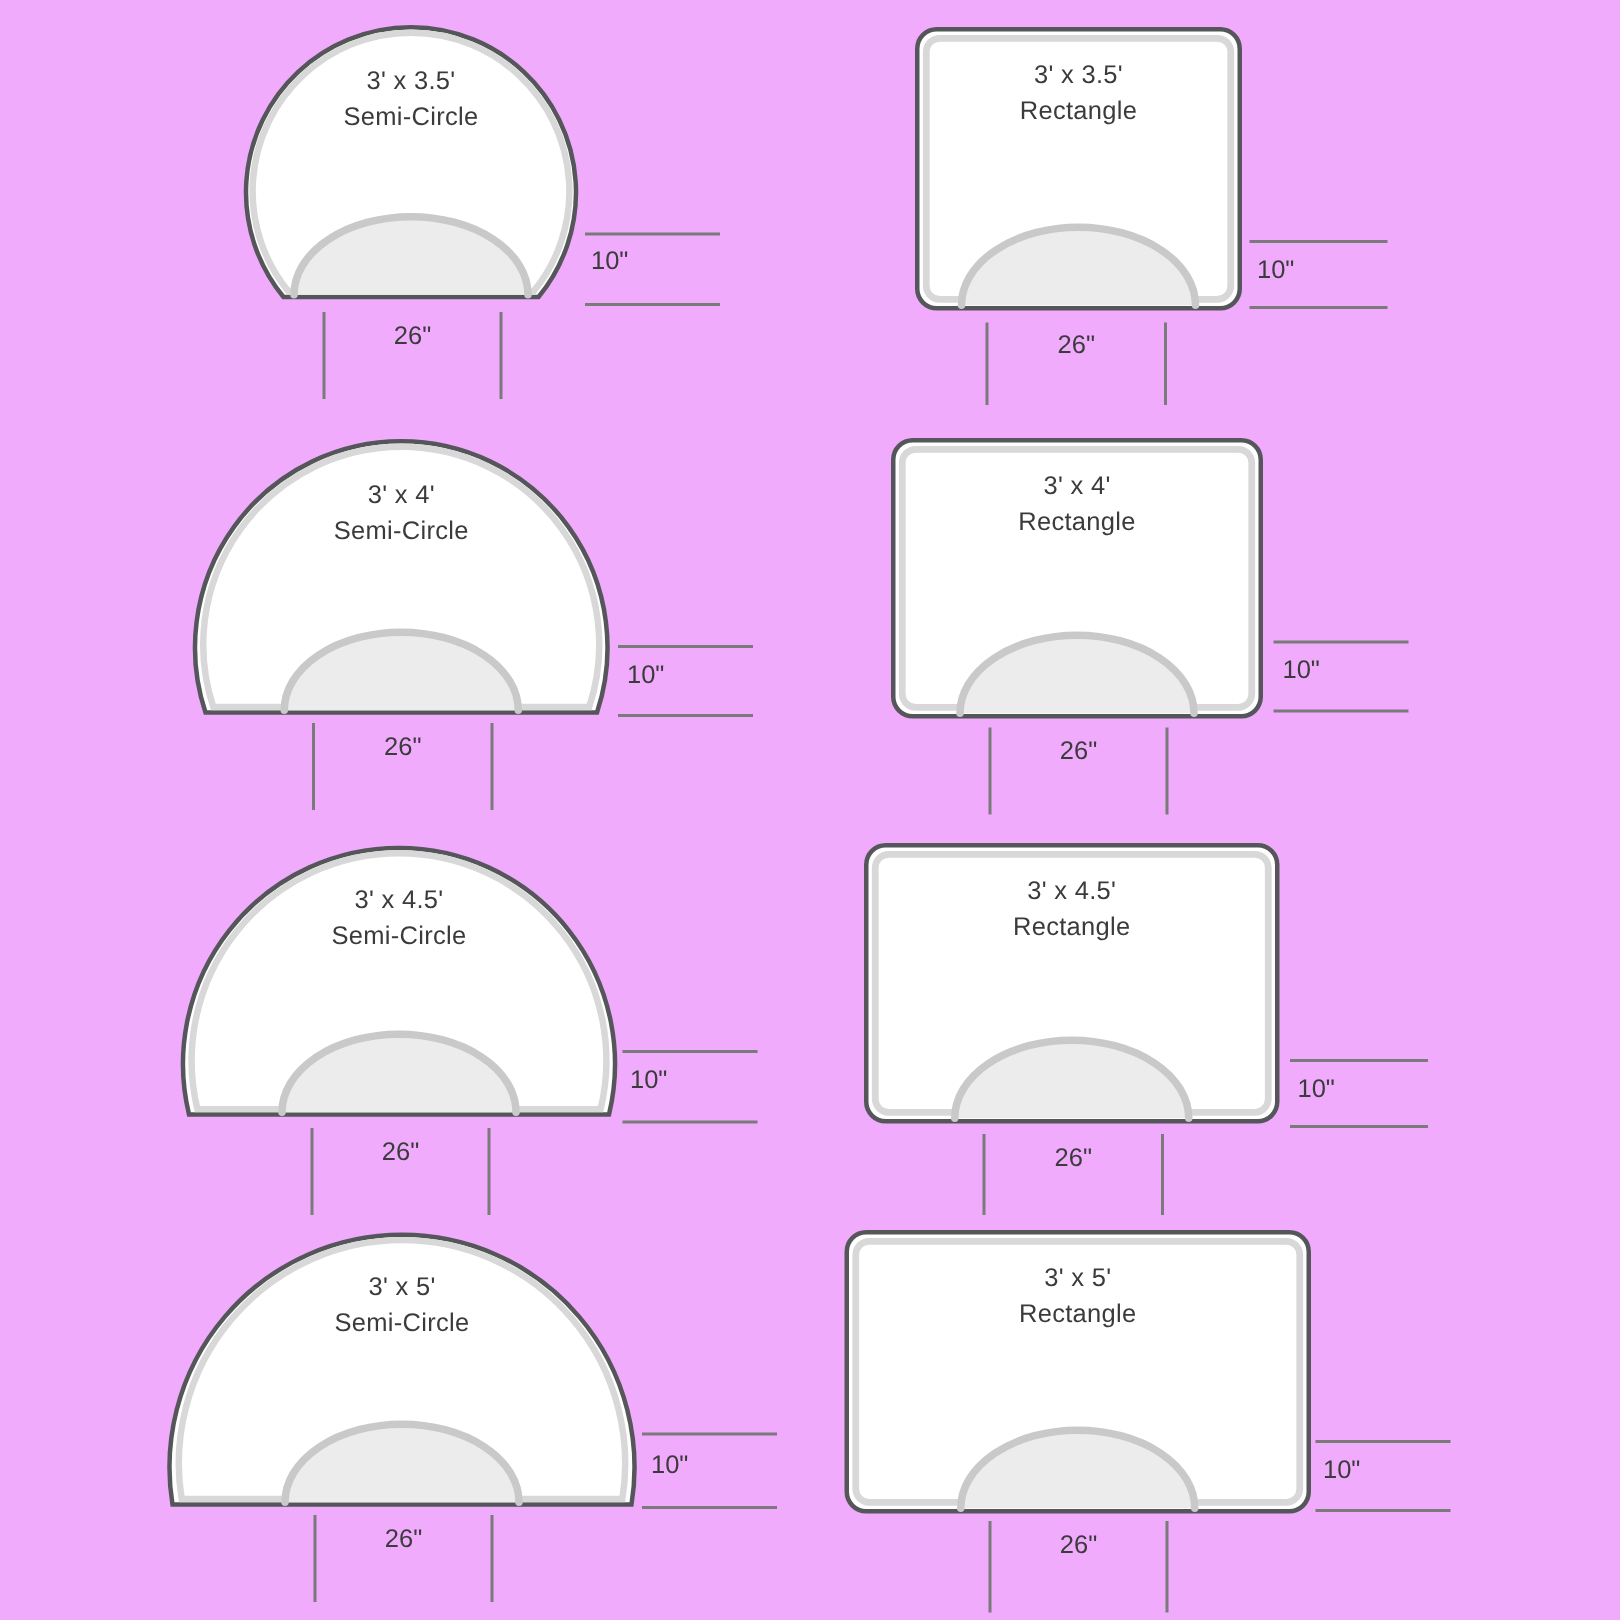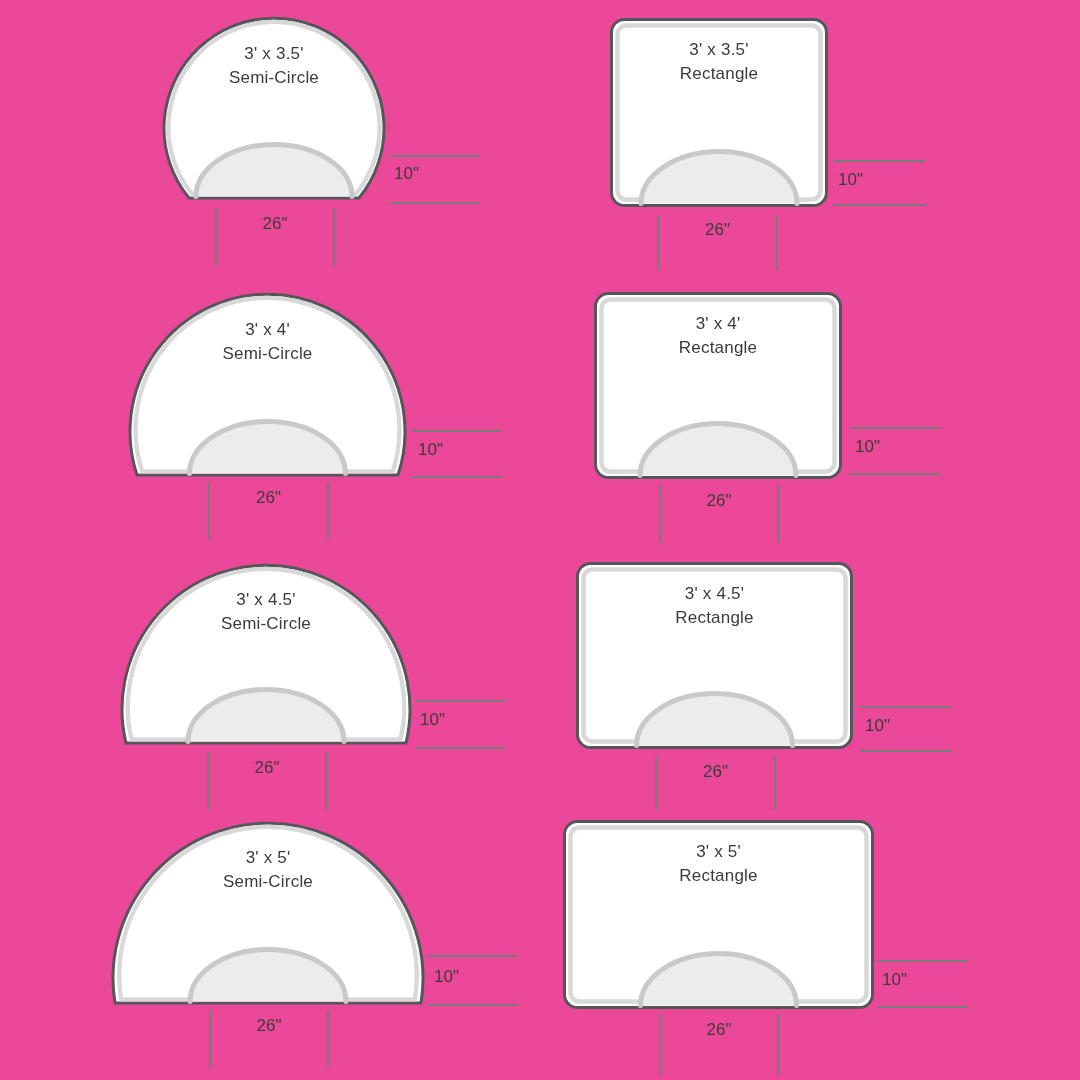--- a/index.html
+++ b/index.html
@@ -1,17 +1,17 @@
 <!DOCTYPE html>
 <html><head>
 <meta charset="utf-8">
 <style>
   html,body{margin:0;padding:0;background:#ffffff;}
   .canvas{
-    position:relative;width:1080px;height:1080px;background:#ec4899;overflow:hidden;
+    position:relative;width:1080px;height:1080px;background:#f0abfc;overflow:hidden;
     font-family:"Liberation Sans","DejaVu Sans",sans-serif;color:#3b3b3b;
   }
   .figure{position:absolute;}
   .figure svg{position:absolute;left:0;top:0;overflow:visible;}
   .mat-outer{fill:#ffffff;stroke:#55565a;stroke-width:3;}
   .mat-inner{fill:none;stroke:#d8d8d8;stroke-width:4.5;}
   .mat-dome{fill:#ececec;stroke:#c9c9c9;stroke-width:5;stroke-linecap:round;}
   .mat-label{position:absolute;left:0;right:0;text-align:center;
     font-size:17px;line-height:24px;color:#3b3b3b;letter-spacing:.2px;}
   .mat-label.sc{top:26px;}

